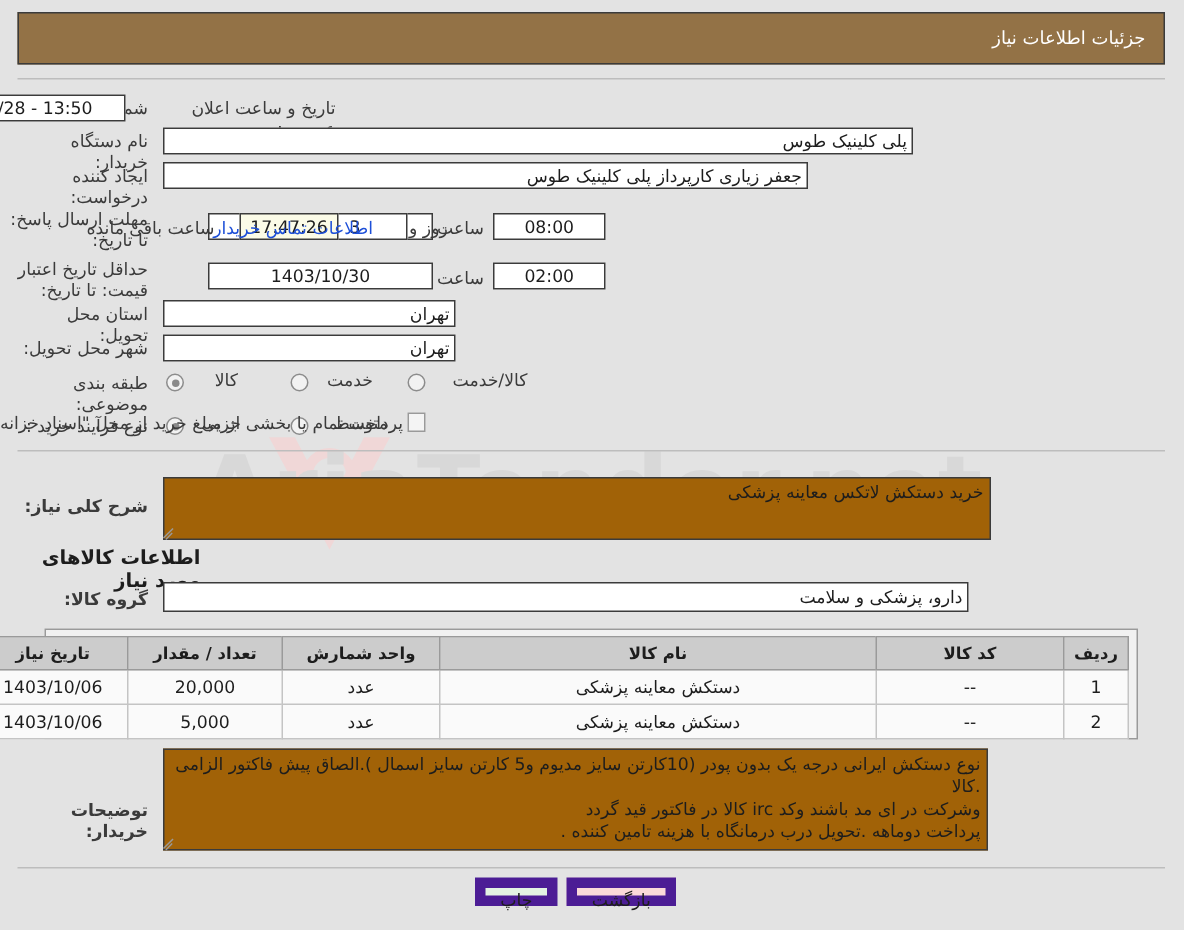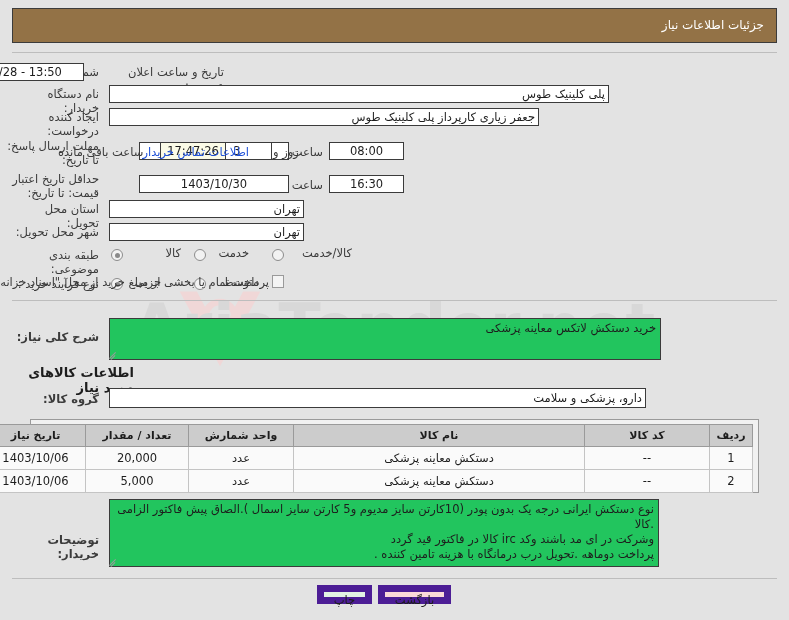--- a/index.html
+++ b/index.html
@@ -146,21 +146,21 @@
     height: 13px;
     border: 1px solid #9a9a9a;
     background: #f4f4f4;
     box-sizing: border-box;
     z-index: 3;
   }
   
   .tbox {
     position: absolute;
     border: 1px solid #3b3b3b;
-    background: #22c55e;
+    background: #a16207;
     box-sizing: border-box;
     font-size: 11.5px;
     color: #1d1d1d;
     padding: 2px 4px;
     z-index: 3;
     text-align: right;
     line-height: 15px;
     overflow: hidden;
   }
   .resize-grip {
@@ -279,31 +279,31 @@
   <div class="fld center" style="top:142px; right:385px; width:75px;">08:00</div>
 
   <div class="fld center" style="top:142px; right:517px; left:266px; width:70px;">3</div>
   <div class="plain" style="top:145px; left:230px;margin-left:43px;">روز و</div>
   <div class="fld center cream" style="top:142px; left:160px; width:66px;">17:47:26</div>
   <div class="plain" style="top:145px; left:58px;">ساعت باقی مانده</div>
 
   <div class="lbl" style="top:172px; right:690px; width:95px;">حداقل تاریخ اعتبار قیمت: تا تاریخ:</div>
   <div class="fld center" style="top:175px; right:500px; width:150px;">1403/10/30</div>
   <div class="plain" style="top:178px; right:466px;">ساعت</div>
-  <div class="fld center" style="top:175px; right:385px; width:75px;">16:30</div>
+  <div class="fld center" style="top:175px; right:385px; width:75px;">02:00</div>
 
   <div class="lbl" style="top:202px; right:690px; width:88px;">استان محل تحویل:</div>
   <div class="fld right" style="top:200px; right:485px; width:195px;">تهران</div>
 
   <div class="lbl" style="top:225px; right:690px; width:88px;">شهر محل تحویل:</div>
   <div class="fld right" style="top:223px; right:485px; width:195px;">تهران</div>
 
   <div class="lbl" style="top:248px; right:690px; width:92px;">طبقه بندی موضوعی:</div>
   <div class="radio on" style="top:249px; right:666px;"></div>
-  <div class="plain" style="top:246px; right:608px;text-align:right;">کالا</div>
+  <div class="plain" style="top:246px; right:630px;text-align:right;">کالا</div>
   <div class="radio" style="top:249px; right:583px;"></div>
   <div class="plain" style="top:246px; right:540px;">خدمت</div>
   <div class="radio" style="top:249px; right:505px;"></div>
   <div class="plain" style="top:246px; right:437px;">کالا/خدمت</div>
 
   <div class="lbl" style="top:277px; right:690px; width:92px;">نوع فرآیند خرید :</div>
   <div class="radio on" style="top:278px; right:666px;"></div>
   <div class="plain" style="top:275px; right:628px;">جزیی</div>
   <div class="radio" style="top:278px; right:583px;"></div>
   <div class="plain" style="top:275px; right:530px;">متوسط</div>

